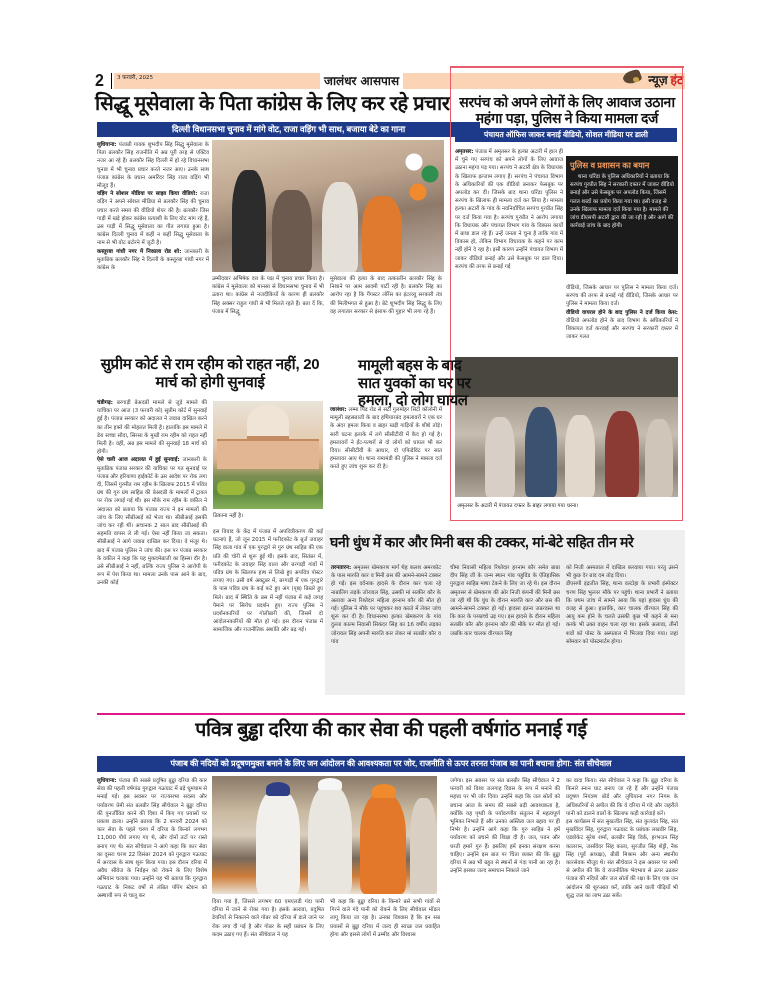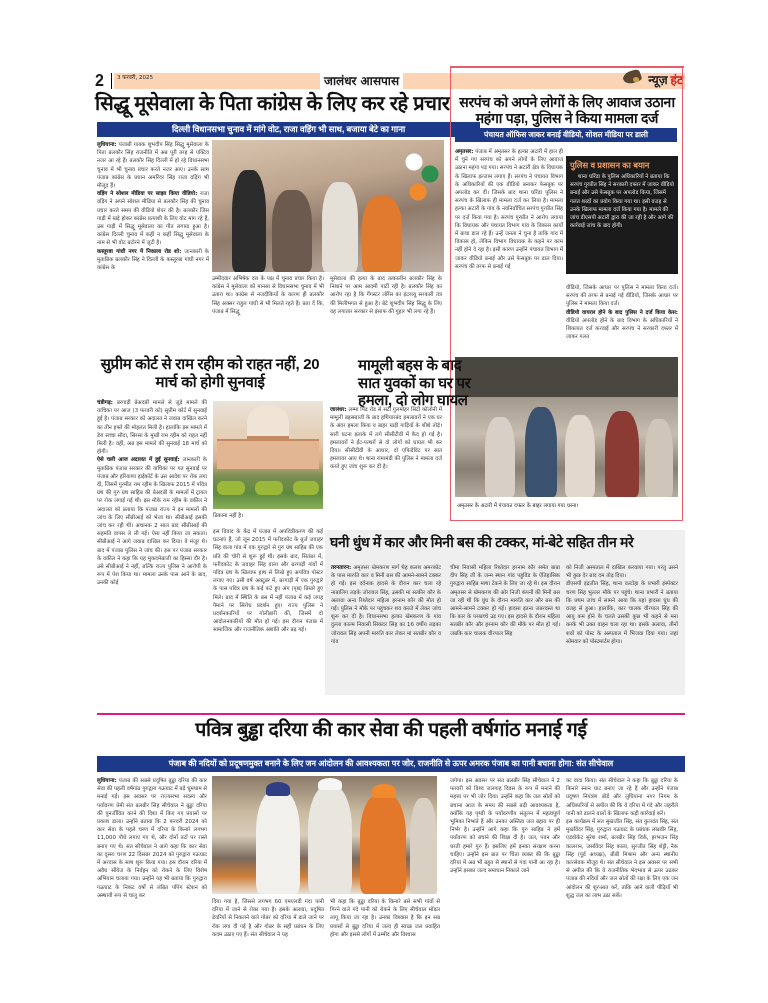--- a/index.html
+++ b/index.html
@@ -166,21 +166,21 @@
 </div>
 <div id="s5-col2" class="col">चीमा निवासी महिला रिश्तेदार हरनाम कौर समेत बाबा दीप सिंह जी के जन्म स्थान गांव पहुविंड के ऐतिहासिक गुरुद्वारा साहिब माथा टेकने के लिए जा रहे थे। इस दौरान अमृतसर से खेमकरण की ओर निजी कंपनी की मिनी बस जा रही थी कि धुंध के दौरान मारुति कार और बस की आमने-सामने टक्कर हो गई। हादसा इतना जबरदस्त था कि कार के परखच्चे उड़ गए। इस हादसे के दौरान महिला सतबीर कौर और हरनाम कौर की मौके पर मौत हो गई। जबकि कार चालक वीरपाल सिंह</div>
 <div id="s5-col3" class="col">
   <span>को निजी अस्पताल में दाखिल करवाया गया। परंतु उसने भी कुछ देर बाद दम तोड़ दिया।</span><br>
   <span>डीएसपी इंद्रजीत सिंह, थाना वल्टोहा के प्रभारी इंस्पेक्टर चरण सिंह भुल्लर मौके पर पहुंचे। थाना प्रभारी ने बताया कि प्रथम जांच में सामने आया कि यहां हादसा धुंध की वजह से हुआ। हालांकि, कार चालक वीरपाल सिंह की आयु कम होने के चलते उसकी कुछ भी कहने से मना करके भी उक्त वाहन चला रहा था। इसके अलावा, तीनों शवों को पोस्ट के अस्पताल में भिजवा दिया गया। जहां सोमवार को पोस्टमार्टम होगा।</span>
 </div>
 
 <div id="pink-rule"></div>
 
 <div id="s6-head" class="hl">पवित्र बुड्ढा दरिया की कार सेवा की पहली वर्षगांठ मनाई गई</div>
-<div id="s6-sub" class="subbar">पंजाब की नदियों को प्रदूषणमुक्त बनाने के लिए जन आंदोलन की आवश्यकता पर जोर, राजनीति से ऊपर अमरक पंजाब का पानी बचाना होगा: संत सीचेवाल</div>
+<div id="s6-sub" class="subbar">पंजाब की नदियों को प्रदूषणमुक्त बनाने के लिए जन आंदोलन की आवश्यकता पर जोर, राजनीति से ऊपर तरनत पंजाब का पानी बचाना होगा: संत सीचेवाल</div>
 <div id="s6-col1" class="col">
   <b>लुधियाना:</b><span> पंजाब की सबसे प्रदूषित बुड्ढा दरिया की कार सेवा की पहली वर्षगांठ गुरुद्वारा गऊघाट में बड़े धूमधाम से मनाई गई। इस अवसर पर राज्यसभा सदस्य और पर्यावरण प्रेमी संत बलबीर सिंह सीचेवाल ने बुड्ढा दरिया की पुनर्जीवित करने की दिशा में किए गए प्रयासों पर प्रकाश डाला। उन्होंने बताया कि 2 फरवरी 2024 को कार सेवा के पहले चरण में दरिया के किनारे लगभग 11,000 पौधे लगाए गए थे, और दोनों तटों पर रास्ते बनाए गए थे। संत सीचेवाल ने आगे कहा कि कार सेवा का दूसरा चरण 22 दिसंबर 2024 को गुरुद्वारा गऊघाट में अरदास के साथ शुरू किया गया। इस दौरान दरिया में अवैध सीवेज के निर्वहन को रोकने के लिए विशेष अभियान चलाया गया। उन्होंने यह भी बताया कि गुरुद्वारा गऊघाट के निकट वर्षों से लंबित पंपिंग स्टेशन को अस्थायी रूप से चालू कर</span>
 </div>
 <div id="s6-photo" class="photo">
   <div class="fig" style="left:44px;top:14px;width:44px;height:104px;background:#f2f0ec;"></div>
   <div style="position:absolute;left:54px;top:6px;width:24px;height:14px;border-radius:50% 50% 20% 20%;background:#2f3f86;"></div>
   <div class="fig" style="left:96px;top:10px;width:44px;height:108px;background:#e9e6e0;"></div>
   <div style="position:absolute;left:106px;top:2px;width:24px;height:12px;border-radius:50% 50% 20% 20%;background:#f6f6f6;"></div>
   <div class="fig" style="left:148px;top:18px;width:46px;height:100px;background:#e3782a;"></div>
   <div style="position:absolute;left:160px;top:8px;width:24px;height:14px;border-radius:50% 50% 20% 20%;background:#f08a2c;"></div>

